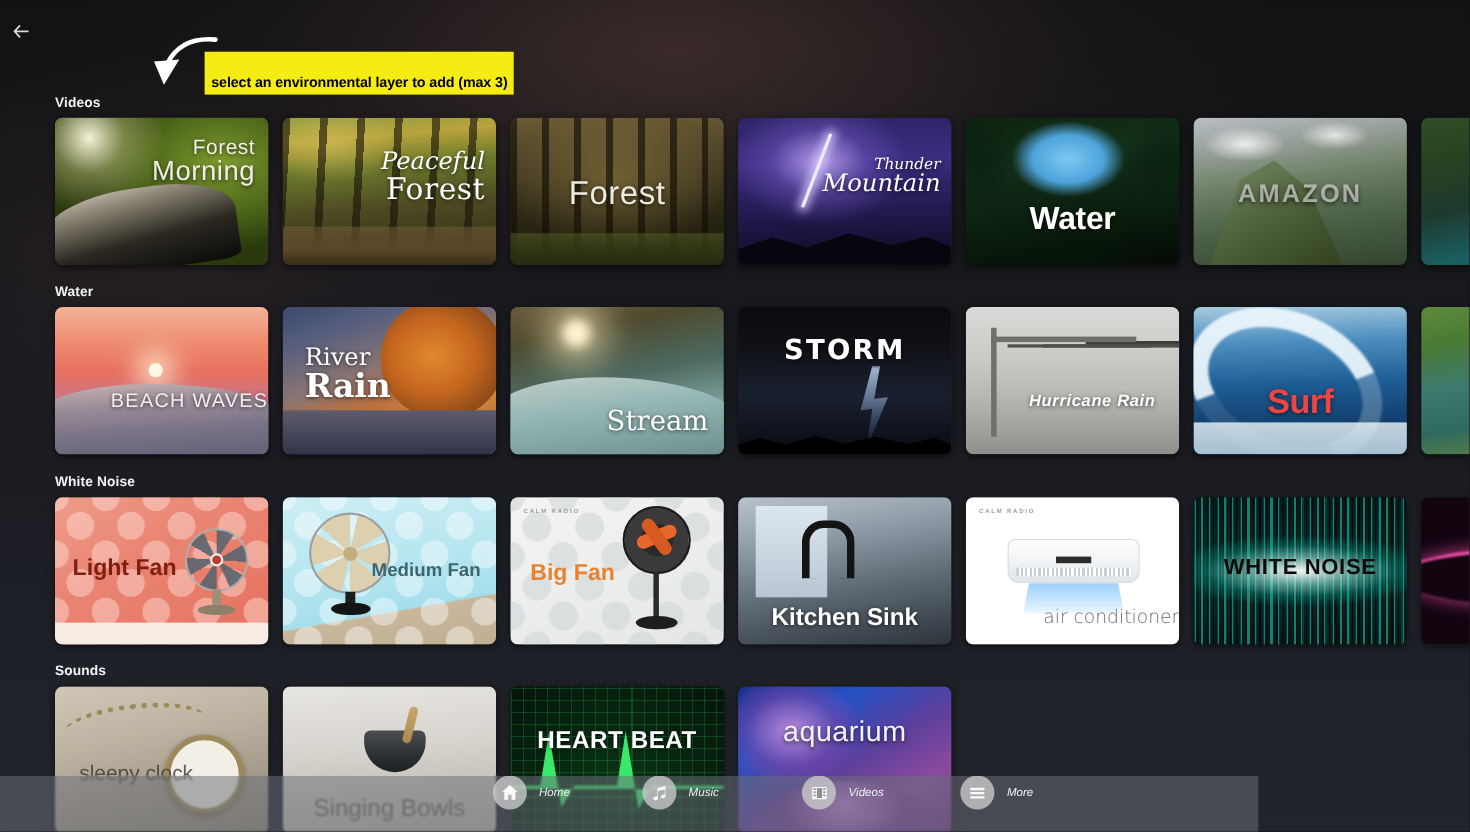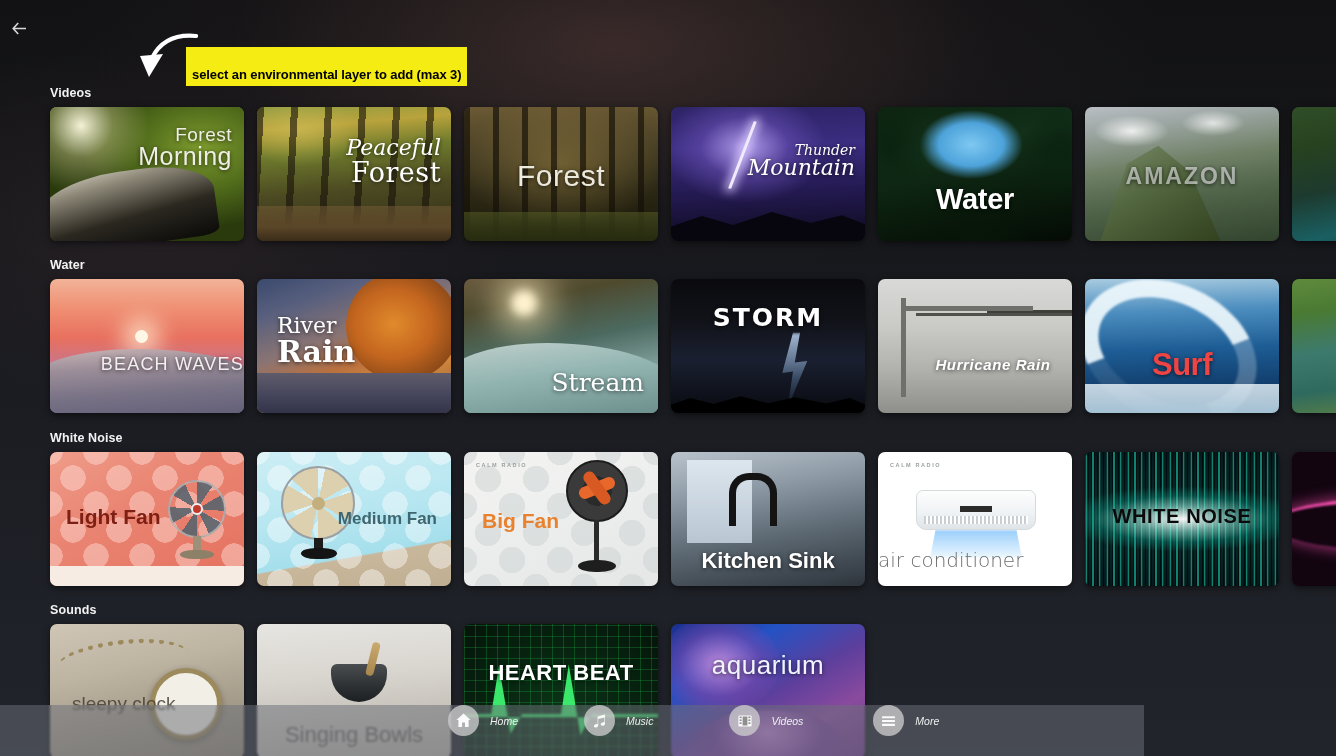--- a/index.html
+++ b/index.html
@@ -398,21 +398,21 @@
   .lbl-kitchen { left:0; right:0; bottom:14px; text-align:center; font-size:22px; font-weight:bold; color:#fff; }
 
   .bg-ac { background:#ffffff; }
   .ac-unit { position:absolute; left:38px; top:38px; width:120px; height:40px; }
   .ac-unit .body { position:absolute; inset:0; border-radius:7px 7px 10px 10px; background:linear-gradient(180deg, #fdfdfd 0%, #eff2f4 58%, #dfe4e8 100%); border:1px solid #d5dadd; }
   .ac-unit .vent { position:absolute; left:8px; bottom:6px; width:104px; height:8px; background:repeating-linear-gradient(90deg,#c8ced2 0 2px,#fff 2px 4px); }
   .ac-unit .disp { position:absolute; left:44px; top:16px; width:32px; height:6px; background:#2b2b2b; }
   .ac-air { position:absolute; left:52px; top:78px; width:92px; height:28px;
     background:linear-gradient(180deg, rgba(120,190,250,0.75) 0%, rgba(160,215,255,0.18) 100%);
     clip-path:polygon(6% 0%, 94% 0%, 100% 100%, 0% 100%); filter:blur(1px); }
-  .lbl-ac { left:0; right:0; bottom:16px; text-align:left; font-size:20px; font-weight:300; color:#6b6b6b; text-shadow:none; font-family:"DejaVu Sans", sans-serif; }
+  .lbl-ac { left:0; right:0; bottom:16px; text-align:right; font-size:17px; font-weight:300; color:#6b6b6b; text-shadow:none; font-family:"DejaVu Sans", sans-serif; }
 
   .bg-white-noise {
     background:#031014;
   }
   .bg-white-noise::before {
     content:""; position:absolute; inset:0;
     background:
       radial-gradient(ellipse 150px 40px at 50% 50%, rgba(255,255,255,0.95) 0%, rgba(160,245,230,0.55) 32%, rgba(20,170,150,0.32) 58%, rgba(0,0,0,0) 82%),
       repeating-linear-gradient(90deg, rgba(0,0,0,0.55) 0 1px, rgba(0,0,0,0) 1px 3px),
       repeating-linear-gradient(90deg, rgba(30,210,180,0.55) 0 2px, rgba(0,0,0,0) 2px 7px),

